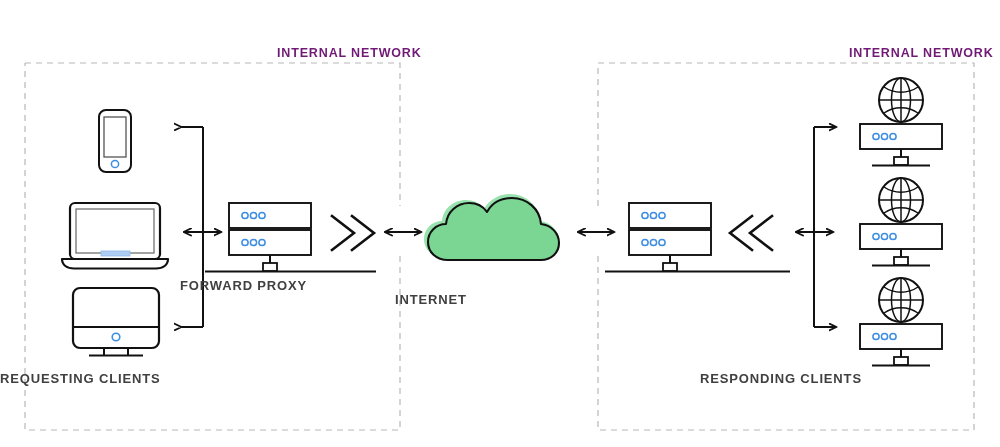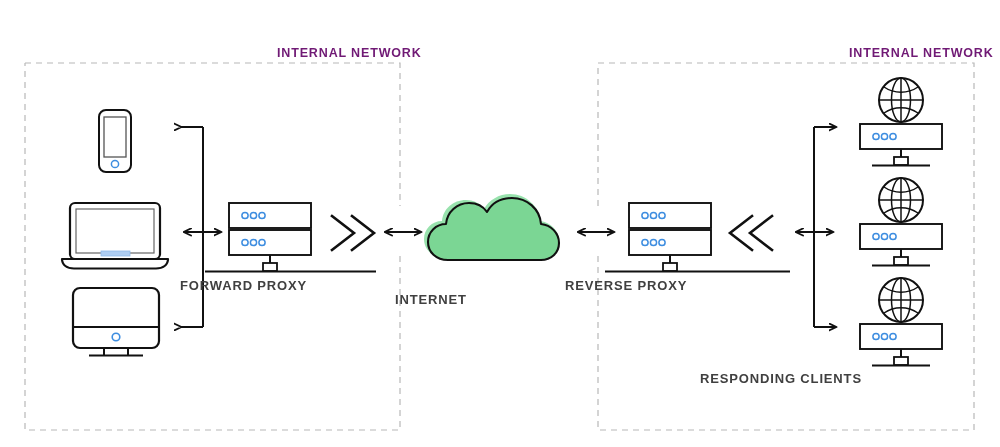--- a/index.html
+++ b/index.html
@@ -230,18 +230,18 @@
   </svg>
 
   <div class="zone-label" id="zone-left-label">INTERNAL NETWORK</div>
 
   <div class="zone-label" id="zone-right-label">INTERNAL NETWORK</div>
 
   <div class="node-label" id="forward-proxy-label">FORWARD PROXY</div>
 
   <div class="node-label" id="internet-label">INTERNET</div>
 
-  <div class="node-label" id="reverse-proxy-label">REVERSE PROXY</div>
-
+
+  <div class="node-label" id="clients-label">REQUESTING CLIENTS</div>
 
   <div class="node-label" id="workers-label">RESPONDING CLIENTS</div>
 
 </div>
 
 </body></html>

